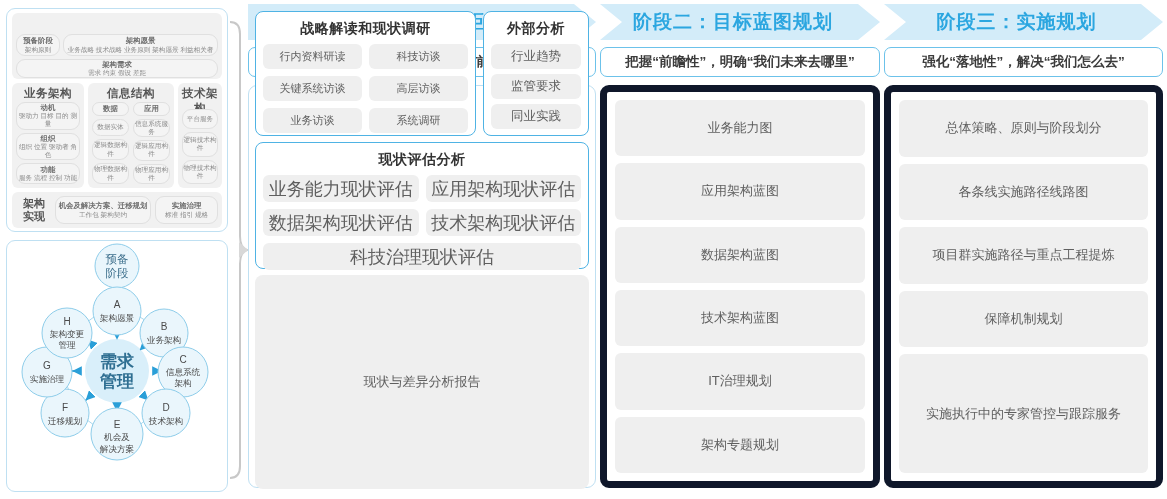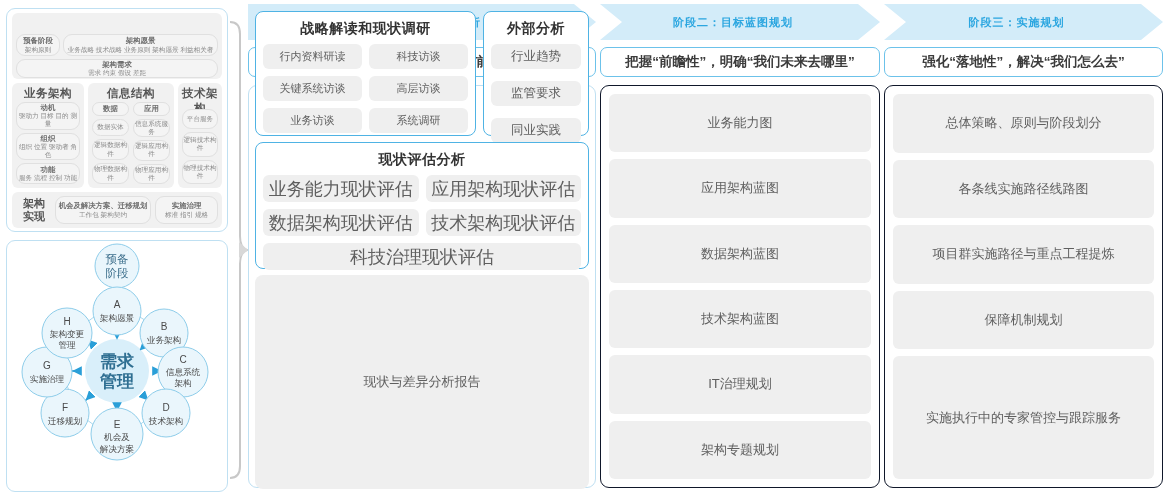--- a/index.html
+++ b/index.html
@@ -73,50 +73,50 @@
     position:absolute;inset:0;background:#d3ecf9;
   }
   .ph-head.arrow .bg{
     clip-path:polygon(0 0, calc(100% - 22px) 0, 100% 50%, calc(100% - 22px) 100%, 0 100%);
   }
   .ph-head.arrow.notch .bg{
     clip-path:polygon(0 0, calc(100% - 22px) 0, 100% 50%, calc(100% - 22px) 100%, 0 100%, 22px 50%);
   }
   .ph-head .txt{
     position:absolute;inset:0;display:flex;align-items:center;justify-content:center;
-    font-size:11px;font-weight:bold;color:#2ba6e0;letter-spacing:1px;
+    font-size:19px;font-weight:bold;color:#2ba6e0;letter-spacing:1px;
     padding-right:14px;box-sizing:border-box;
   }
   .ph-sub{
     margin-top:7px;height:30px;border:1.4px solid #6cc2ea;border-radius:7px;
     display:flex;align-items:center;justify-content:center;
     font-size:13.5px;font-weight:bold;color:#3b3b3b;background:#fff;box-sizing:border-box;
   }
   .ph-body{
-    margin-top:8px;border:1px solid #0f172a;border-radius:9px;background:#fff;
+    margin-top:8px;border:7px solid #0f172a;border-radius:9px;background:#fff;
     box-sizing:border-box;padding:8px;
   }
   #ph1 .ph-body{height:403px;padding:0;border:1px solid #bfe0f2;}
   #ph2 .ph-body,#ph3 .ph-body{height:403px;display:flex;flex-direction:column;gap:7px;}
 
   .card{
     border:1.4px solid #4fb3e4;border-radius:8px;background:#fff;box-sizing:border-box;
     padding:5px 7px 7px;
   }
   .card-title{
     text-align:center;font-size:14px;font-weight:bold;color:#333;
     padding:3px 0 6px;letter-spacing:.5px;
   }
   .chip{
     background:#efefef;border-radius:6px;color:#5f5f5f;
     display:flex;align-items:center;justify-content:center;text-align:center;
     box-sizing:border-box;
   }
   .grid2{display:grid;grid-template-columns:1fr 1fr;gap:7px;}
-  .grid1{display:grid;grid-template-columns:1fr;gap:12px;}
+  .grid1{display:grid;grid-template-columns:1fr;gap:5px;}
 
   
   .p1-wrap{position:absolute;left:7px;top:7px;right:7px;bottom:7px;}
   #c-strategy{position:absolute;left:0;top:0;width:221px;height:125px;}
   #c-external{position:absolute;left:228px;top:0;right:0;height:125px;}
   #c-assess{position:absolute;left:0;top:131px;right:0;height:127px;}
   #c-report{position:absolute;left:0;top:264px;right:0;bottom:0;}
 
   #c-strategy .chip{height:25px;font-size:11px;}
   #c-external .chip{height:25px;font-size:12.5px;}

